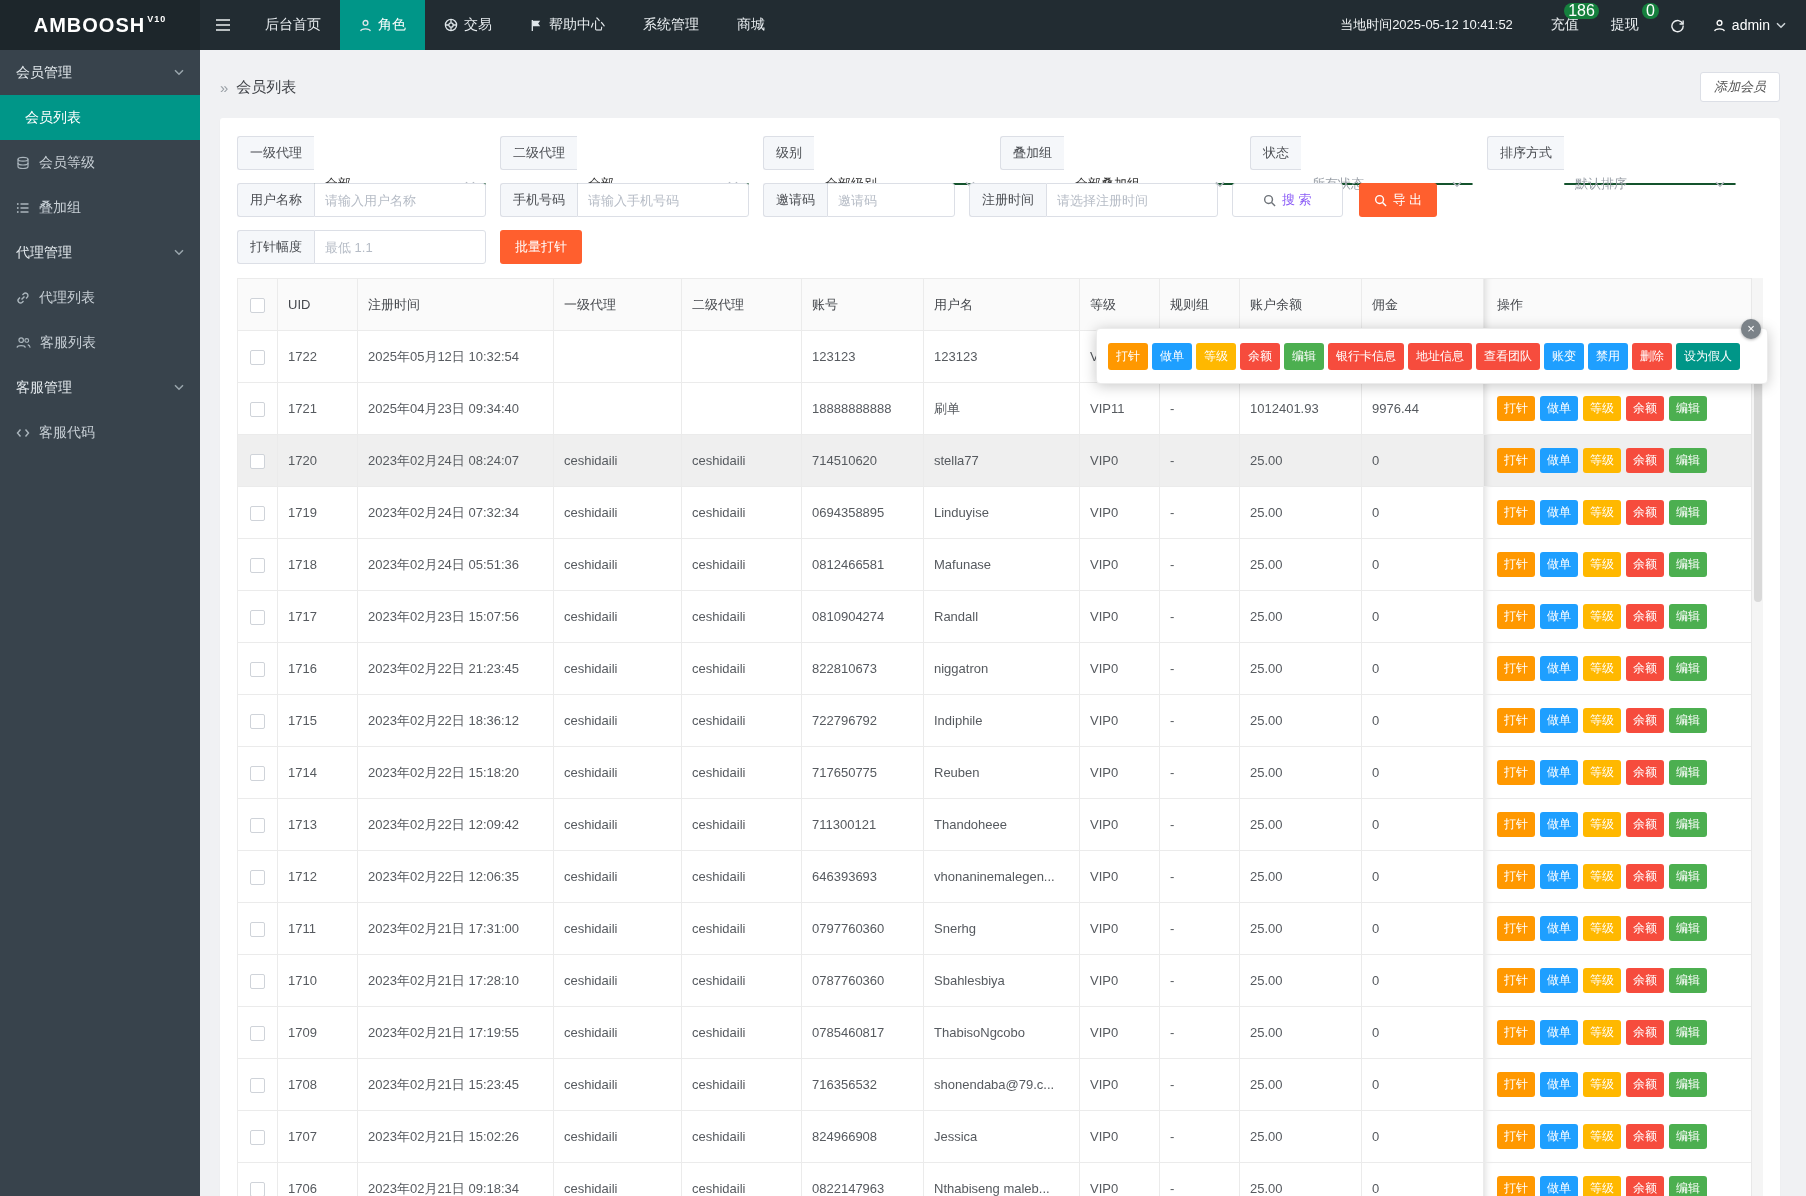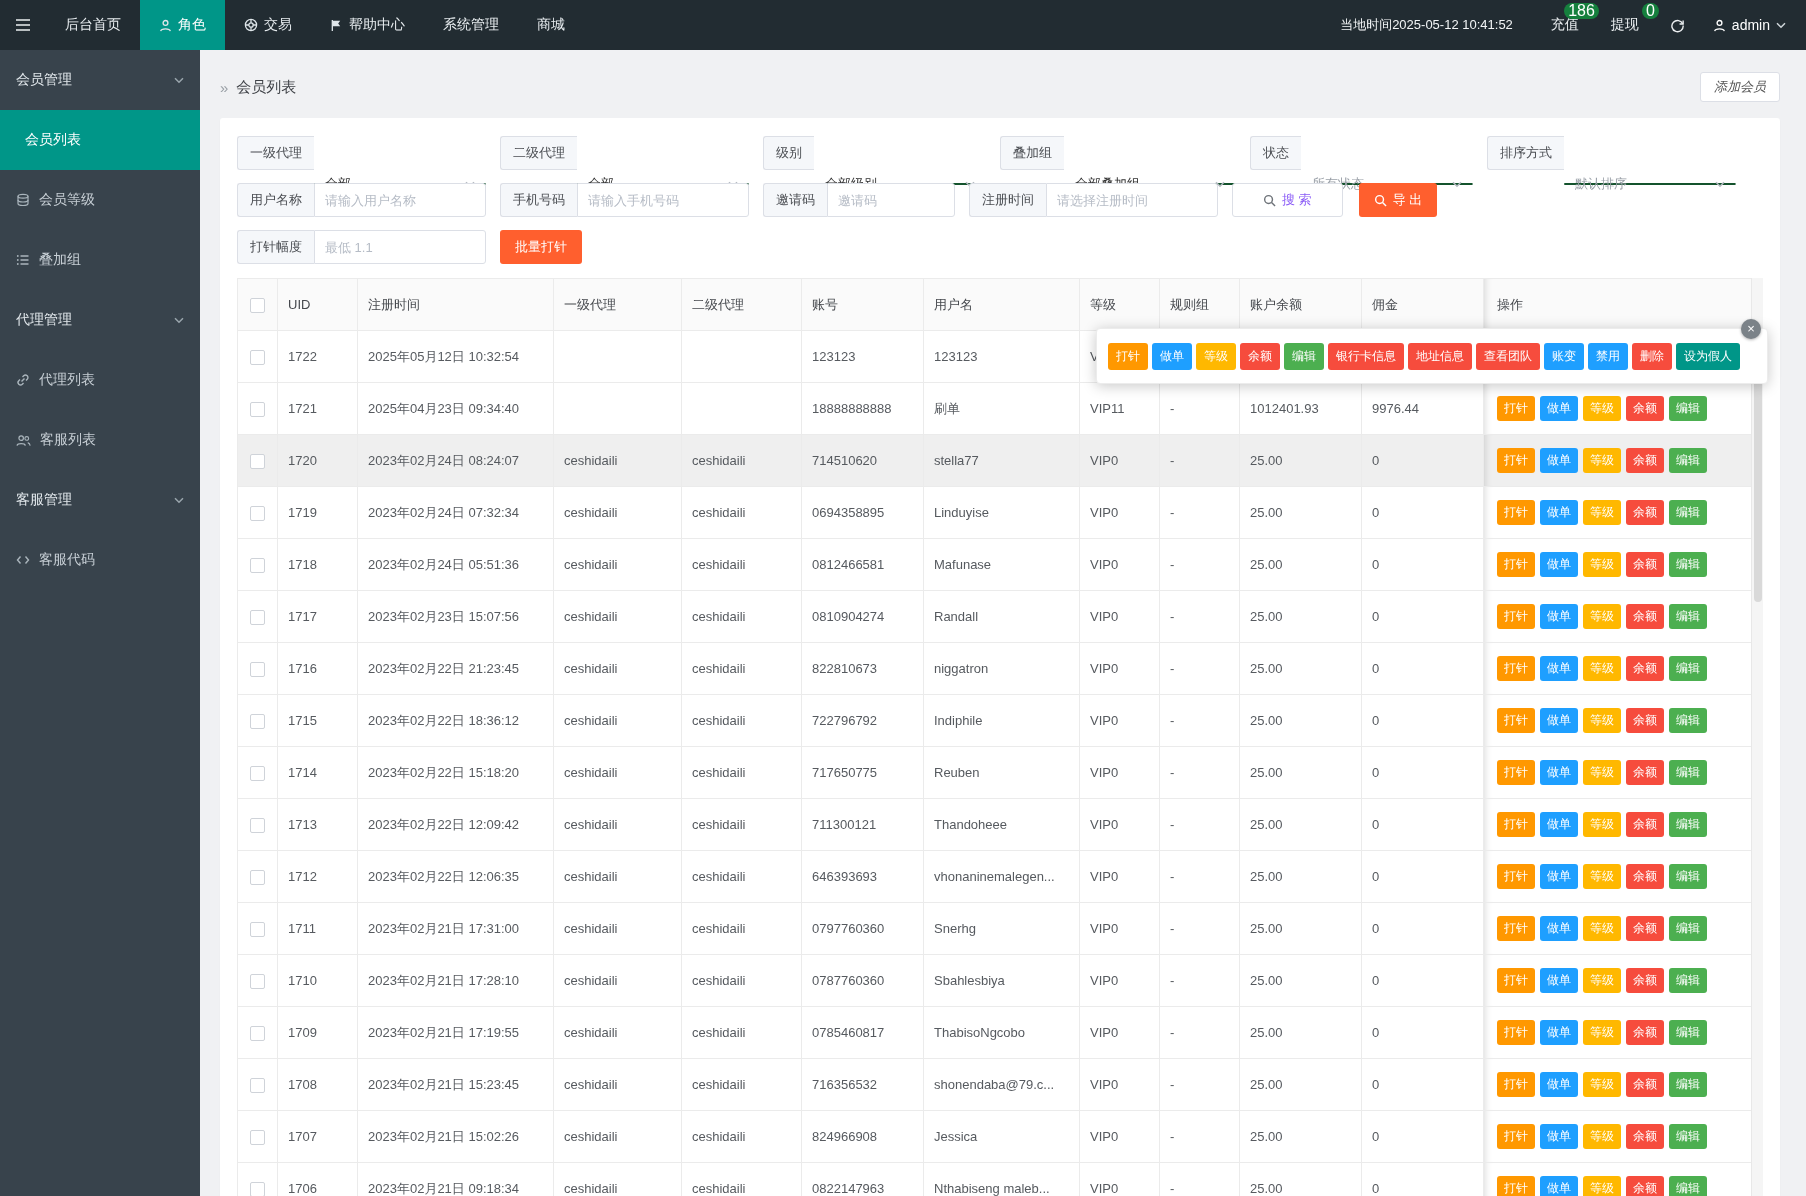--- a/index.html
+++ b/index.html
@@ -19,21 +19,21 @@
   .nav-item.active { background:#009688; color:#fff;justify-content:flex-end; }
   .topnav-right { margin-left:auto; display:flex; align-items:stretch; color:#fff; }
   .local-time { display:flex; flex-direction:row; justify-content:center; align-items:center; font-size:13px; line-height:1.45; padding:0 22px; color:#f2f5f6; }
   .nav-badge-wrap { position:relative; display:flex; align-items:center; padding:0 16px; font-size:14px; color:#eef2f4; cursor:pointer; }
   .badge { position:absolute; top:3px; right:-4px; min-width:17px; height:16px; padding:0 4px; background:#15803d; color:#fff; font-size:16px; line-height:16px; text-align:center; border-radius:9px; }
   .user-menu { display:flex; align-items:center; gap:6px; padding:0 20px 0 12px; font-size:14px; cursor:pointer; color:#fff; }
   .user-menu .chev { color:#cfd6da; }
 
   
   .sidebar { position:absolute; top:50px; left:0; width:200px; height:1146px; background:#38434c; z-index:30; }
-  .side-item { height:60px; display:flex; align-items:center; padding:0 16px; font-size:14px; cursor:pointer; }
+  .side-item { height:45px; display:flex; align-items:center; padding:0 16px; font-size:14px; cursor:pointer; }
   .side-group { justify-content:space-between; color:#e2e8ec; }
   .side-group .chev { color:#9aa6ad; }
   .side-sub { color:#c7cfd5; }
   .side-sub .ic { color:#aab5bc; margin-right:9px; }
   .side-sub span.lbl { }
   .side-item.active { background:#009688; color:#fff; }
   .side-item.active .ic { color:#fff; }
 
   
   .main { position:absolute; top:50px; left:200px; width:1606px; height:1146px; padding:14px 26px 0 20px; }
@@ -77,20 +77,24 @@
 
   
   .action-popup { position:absolute; left:1096px; top:328px; width:672px; height:56px; background:#fff; border:1px solid #ececec; border-radius:4px; box-shadow:0 2px 14px rgba(0,0,0,.22); display:flex; align-items:center; padding:0 9px; z-index:60; }
   .pbtn { display:inline-block; padding:5px 8px; margin:0 2px; border:none; border-radius:3px; color:#fff; font-size:12px; white-space:nowrap; }
   .popup-close { position:absolute; top:-10px; right:6px; width:20px; height:20px; border-radius:50%; background:#7b8288; color:#fff; font-size:13px; line-height:19px; text-align:center; cursor:pointer; box-shadow:0 1px 3px rgba(0,0,0,.3); }
 </style>
 </head>
 <body>
 
 <header class="topnav">
+  <div class="brand">
+    <span>AMBOOSH</span>
+      <sup>V10</sup>
+  </div>
   <div class="nav-btn">
     <span class="ic">
         <svg width="16" height="14" viewBox="0 0 16 14">
           <path d="M1 2h14M1 7h14M1 12h14" stroke="currentColor" stroke-width="1.6" fill="none"></path>
         </svg>
       </span>
   </div>
   <nav class="nav-items" id="nav-items">
       <div class="nav-item">
         <span>后台首页</span>

